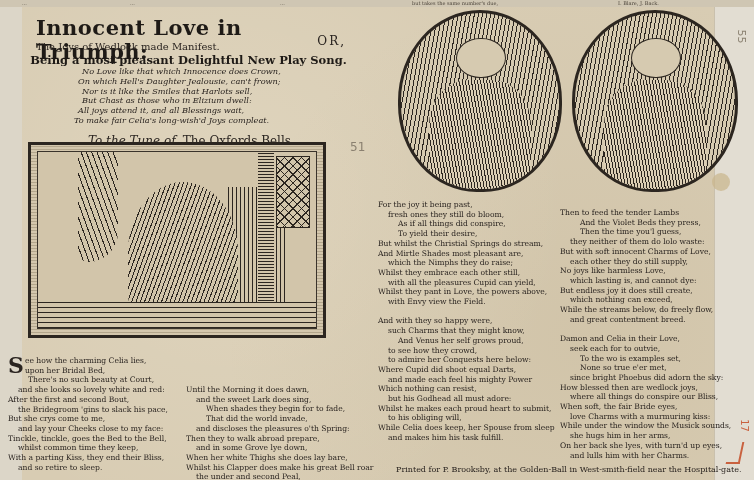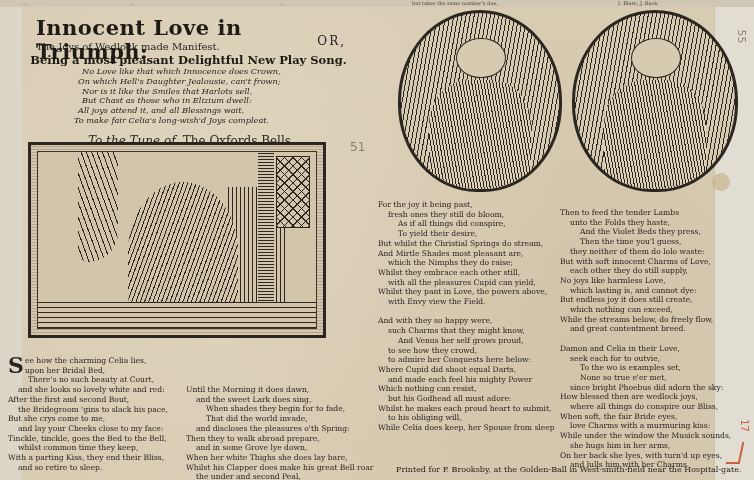--- a/index.html
+++ b/index.html
@@ -143,25 +143,25 @@
   <div class="i2">And Venus her self grows proud,</div>
   <div class="i1">to see how they crowd,</div>
   <div class="i1">to admire her Conquests here below:</div>
   <div>Where Cupid did shoot equal Darts,</div>
   <div class="i1">and made each feel his mighty Power</div>
   <div>Which nothing can resist,</div>
   <div class="i1">but his Godhead all must adore:</div>
   <div>Whilst he makes each proud heart to submit,</div>
   <div class="i1">to his obliging will,</div>
   <div>While Celia does keep, her Spouse from sleep</div>
+  <div class="i1">and makes him his task fulfill.</div>
 </div>
 
 <div class="col" style="left:560px;top:208px;">
   <div>Then to feed the tender Lambs</div>
-  <div class="i1">unto the Folds they haste,</div>
   <div class="i2">And the Violet Beds they press,</div>
   <div class="i2">Then the time you'l guess,</div>
   <div class="i1">they neither of them do lolo waste:</div>
   <div>But with soft innocent Charms of Love,</div>
   <div class="i1">each other they do still supply,</div>
   <div>No joys like harmless Love,</div>
   <div class="i1">which lasting is, and cannot dye:</div>
   <div>But endless joy it does still create,</div>
   <div class="i1">which nothing can exceed,</div>
   <div>While the streams below, do freely flow,</div>

